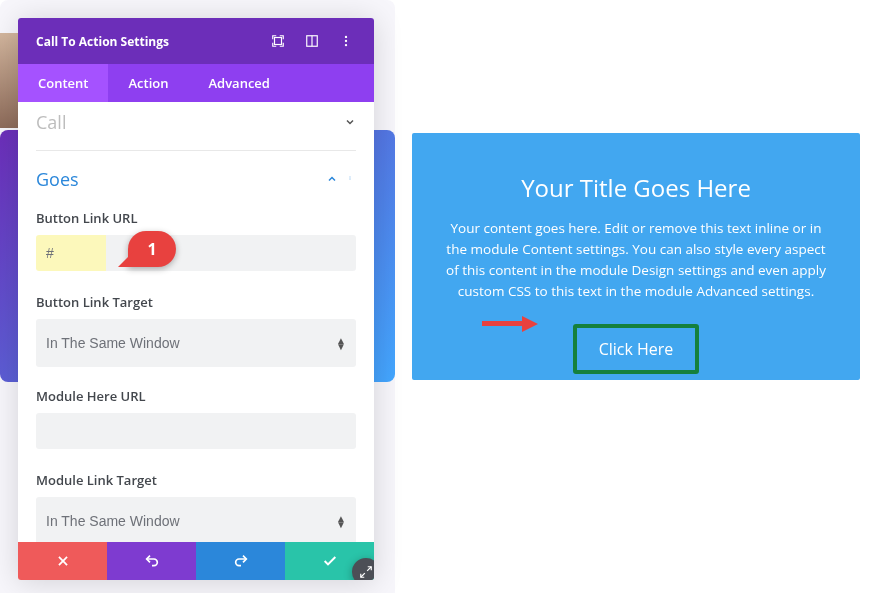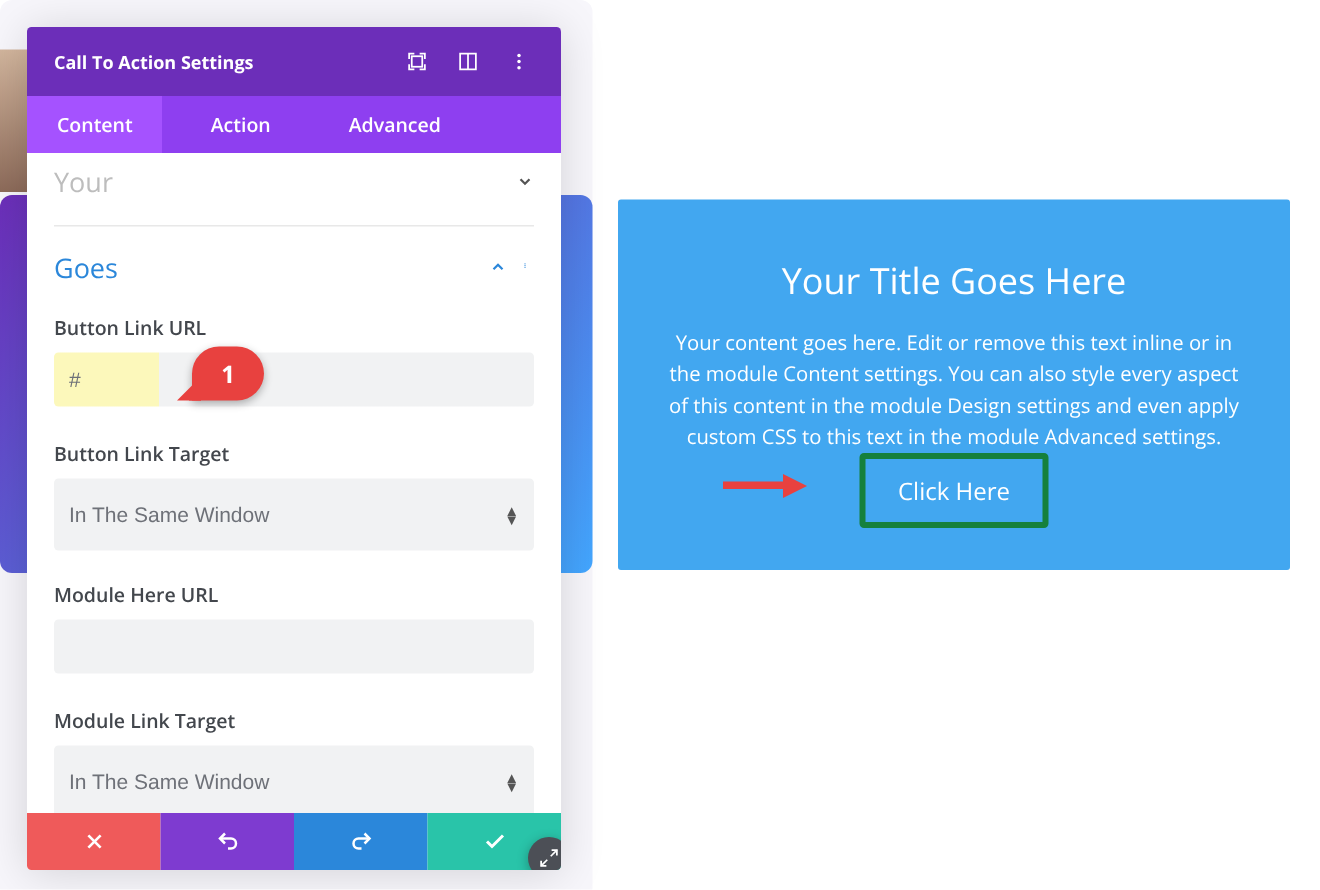--- a/index.html
+++ b/index.html
@@ -42,21 +42,20 @@
     justify-content: center;
     margin-left: 6px;
     cursor: pointer;
     font-size: 14px;
     color: #fff;
   }
   .tabs {
     background: #8e3ff0;
     display: flex;
     height: 38px;
-    gap: 12px;
   }
   .tab {
     color: #fff;
     font-size: 13px;
     font-weight: 600;
     display: flex;
     align-items: center;
     padding: 0 20px;
     cursor: pointer;
   }
@@ -208,20 +207,21 @@
     border-radius: 2px;
   }
   .cta h2 {
     font-size: 24px;
     font-weight: 500;
     margin-bottom: 14px;
   }
   .cta p {
     font-size: 13.5px;
     line-height: 1.55;
+    margin-bottom: 22px;
   }
   .cta-btn {
     display: inline-block;
     border: 4px solid #15803d;
     padding: 10px 22px;
     font-size: 16px;
     border-radius: 3px;
     cursor: pointer;
   }
   
@@ -319,21 +319,21 @@
 
   <div class="tabs">
     <div class="tab active">Content</div>
     <div class="tab">Action</div>
     <div class="tab">Advanced</div>
   </div>
 
   <div class="scroll">
 
     <div class="section-row first">
-      <span class="section-title">Your</span>
+      <span class="section-title">Call</span>
       <span class="chev">
         <svg width="12" height="12" viewBox="0 0 24 24" fill="none" stroke="#555" stroke-width="3">
             <polyline points="6 9 12 15 18 9"></polyline>
           </svg>
       </span>
     </div>
 
     <div class="section-row">
       <span class="section-title open">Goes</span>
       <span class="section-actions">

